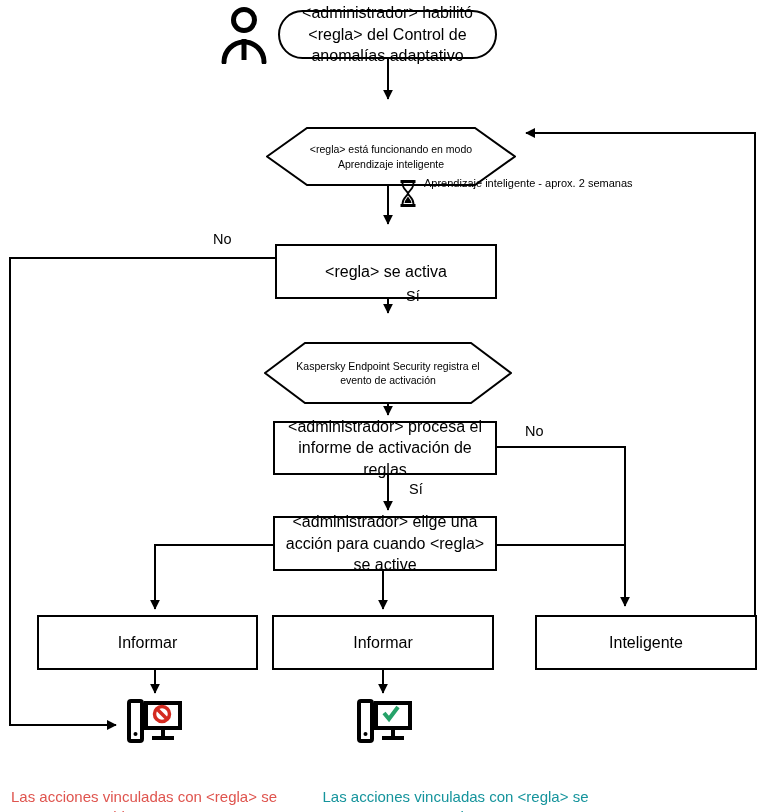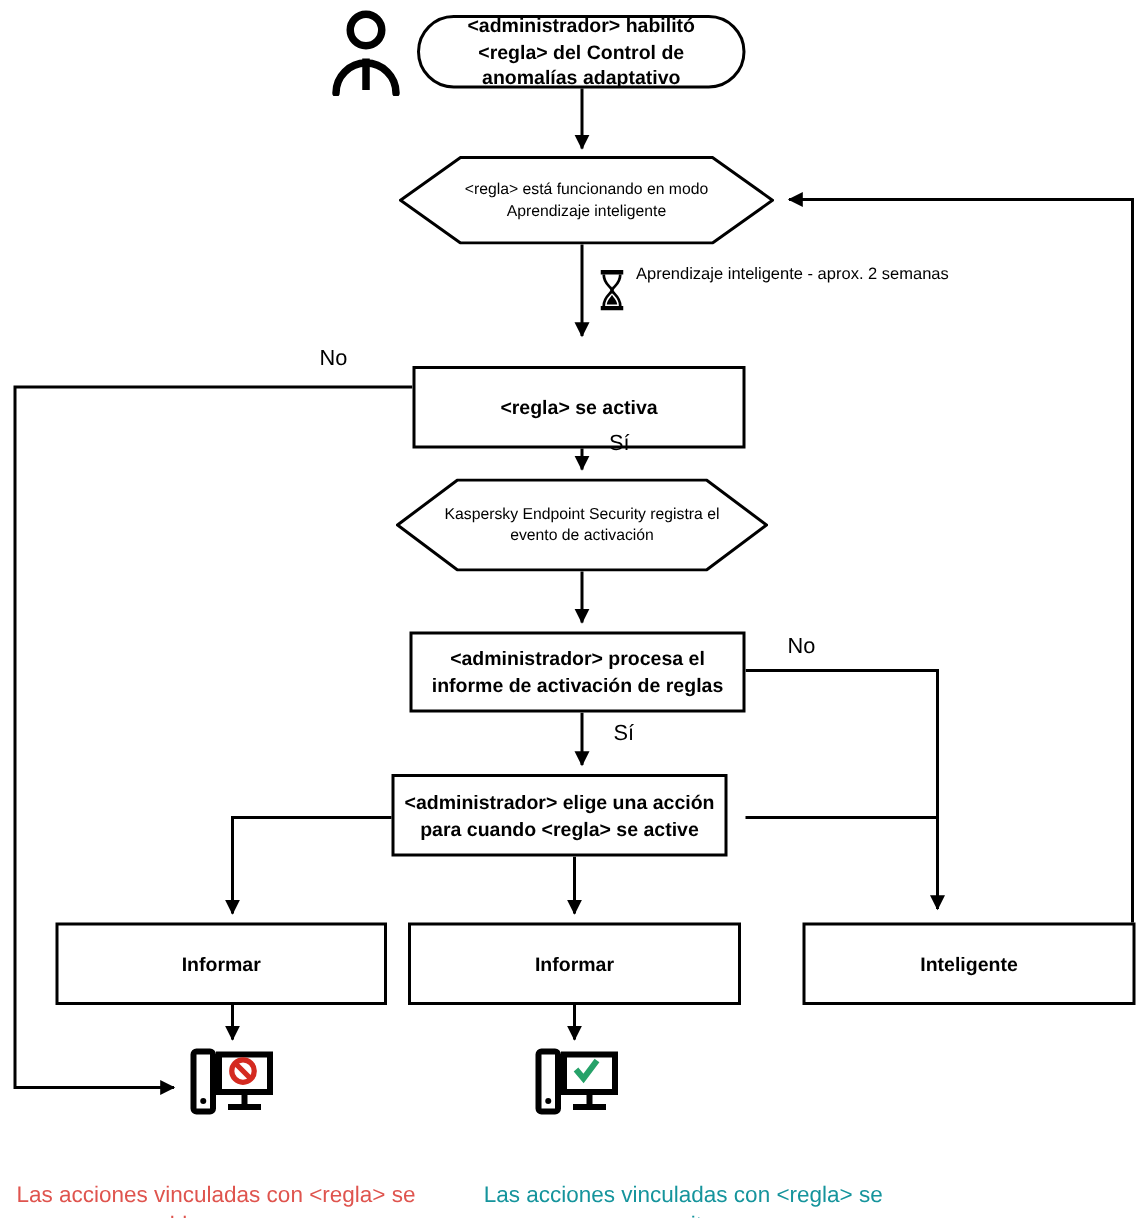--- a/index.html
+++ b/index.html
@@ -4,24 +4,24 @@
 <style>
   html,body{margin:0;padding:0;background:#fff;}
   #canvas{
     position:relative;width:760px;height:812px;background:#fff;
     font-family:"Liberation Sans","DejaVu Sans",sans-serif;color:#000;overflow:hidden;
   }
   #connectors{position:absolute;left:0;top:0;z-index:0;}
   .node{
     position:absolute;box-sizing:border-box;background:#fff;border:2px solid #000;
     display:flex;align-items:center;justify-content:center;text-align:center;
-    font-size:13px;line-height:1.35;padding:2px 5px;z-index:1;font-weight:bold;
+    font-size:16px;line-height:1.35;padding:2px 5px;z-index:1;
   }
   .stadium{border-radius:26px;padding:2px 12px;}
-  .hex{position:absolute;z-index:1;}
+  .hex{position:absolute;z-index:1;margin-top:23px;}
   .hex svg{position:absolute;left:0;top:0;}
   .hex-label{
     position:absolute;left:0;top:0;right:0;bottom:0;
     display:flex;align-items:center;justify-content:center;text-align:center;
     font-size:10.5px;line-height:1.35;padding:0 32px;
   }
   .edge-label{position:absolute;font-size:14.5px;z-index:2;}
   .note{position:absolute;font-size:11px;line-height:1.3;z-index:2;}
   .icon{position:absolute;z-index:2;}
   .outcome{position:absolute;font-size:15px;line-height:1.3;text-align:center;z-index:2;margin-top:24px;}
@@ -93,21 +93,21 @@
     </svg>
     <div class="hex-label" style="padding:0 24px;">Kaspersky Endpoint Security registra el evento de activación</div>
   </div>
 
   <div class="node" style="left:273px;top:421px;width:224px;height:54px;">
     <span>&lt;administrador&gt; procesa el informe de activación de reglas</span>
   </div>
   <div class="edge-label" style="left:525px;top:423px;">No</div>
   <div class="edge-label" style="left:409px;top:481px;">Sí</div>
 
-  <div class="node" style="left:261px;top:516px;width:224px;height:55px;">
+  <div class="node" style="left:273px;top:516px;width:224px;height:55px;">
     <span>&lt;administrador&gt; elige una acción para cuando &lt;regla&gt; se active</span>
   </div>
 
   <div class="node" style="left:37px;top:615px;width:221px;height:55px;">
     <span>Informar</span>
   </div>
   <div class="node" style="left:272px;top:615px;width:222px;height:55px;">
     <span>Informar</span>
   </div>
   <div class="node" style="left:508px;top:615px;width:222px;height:55px;margin-left:27px;">

